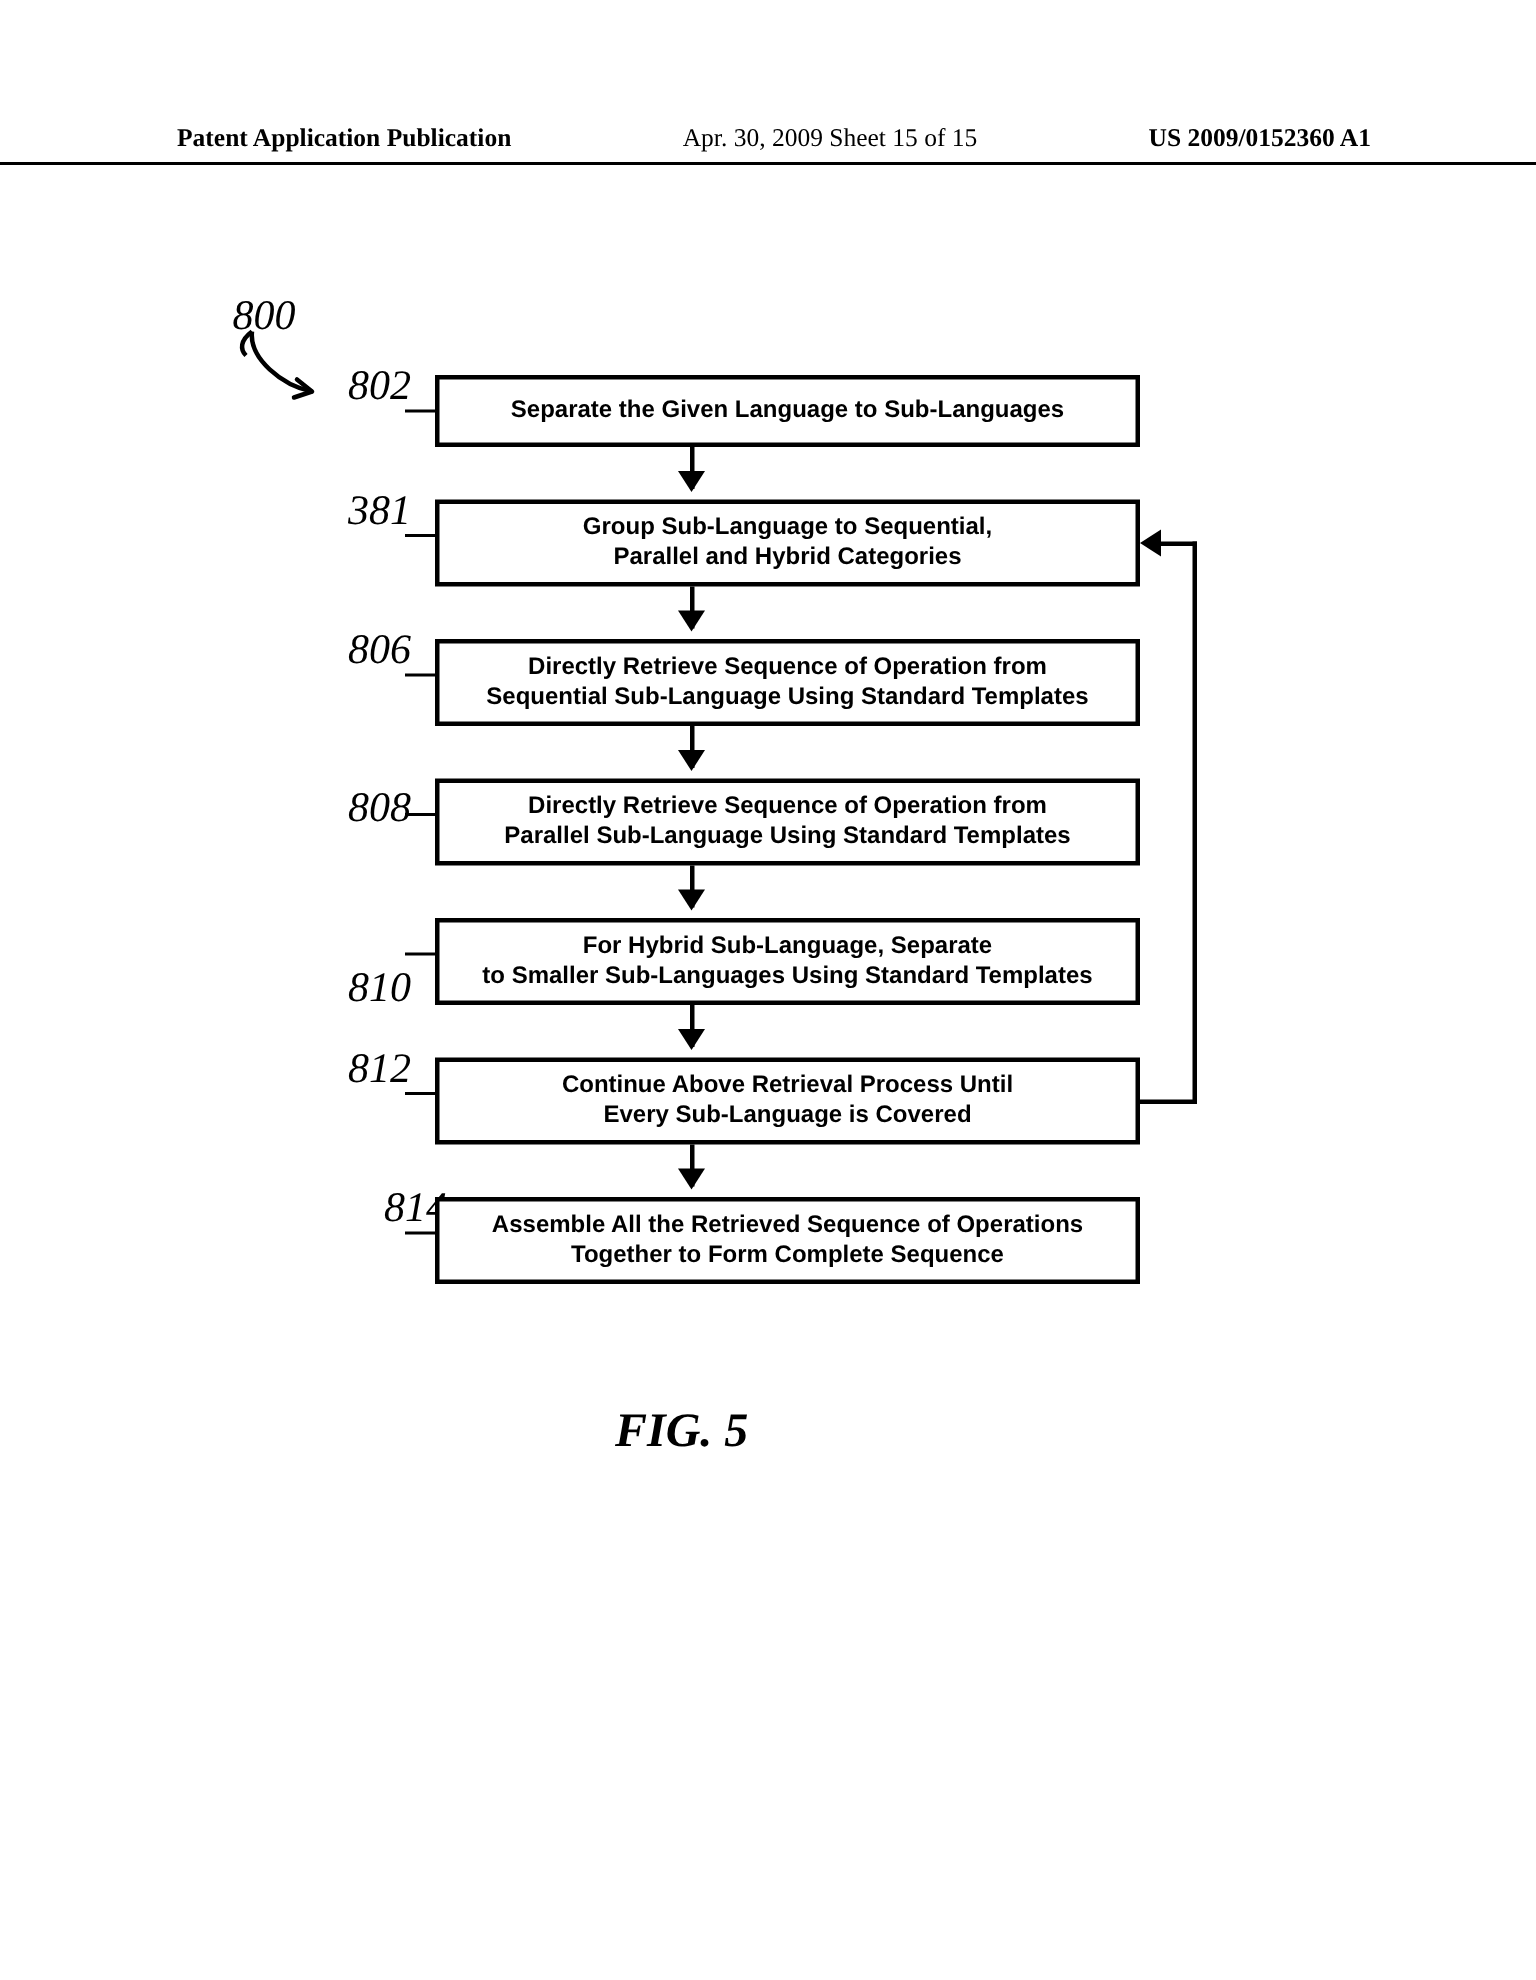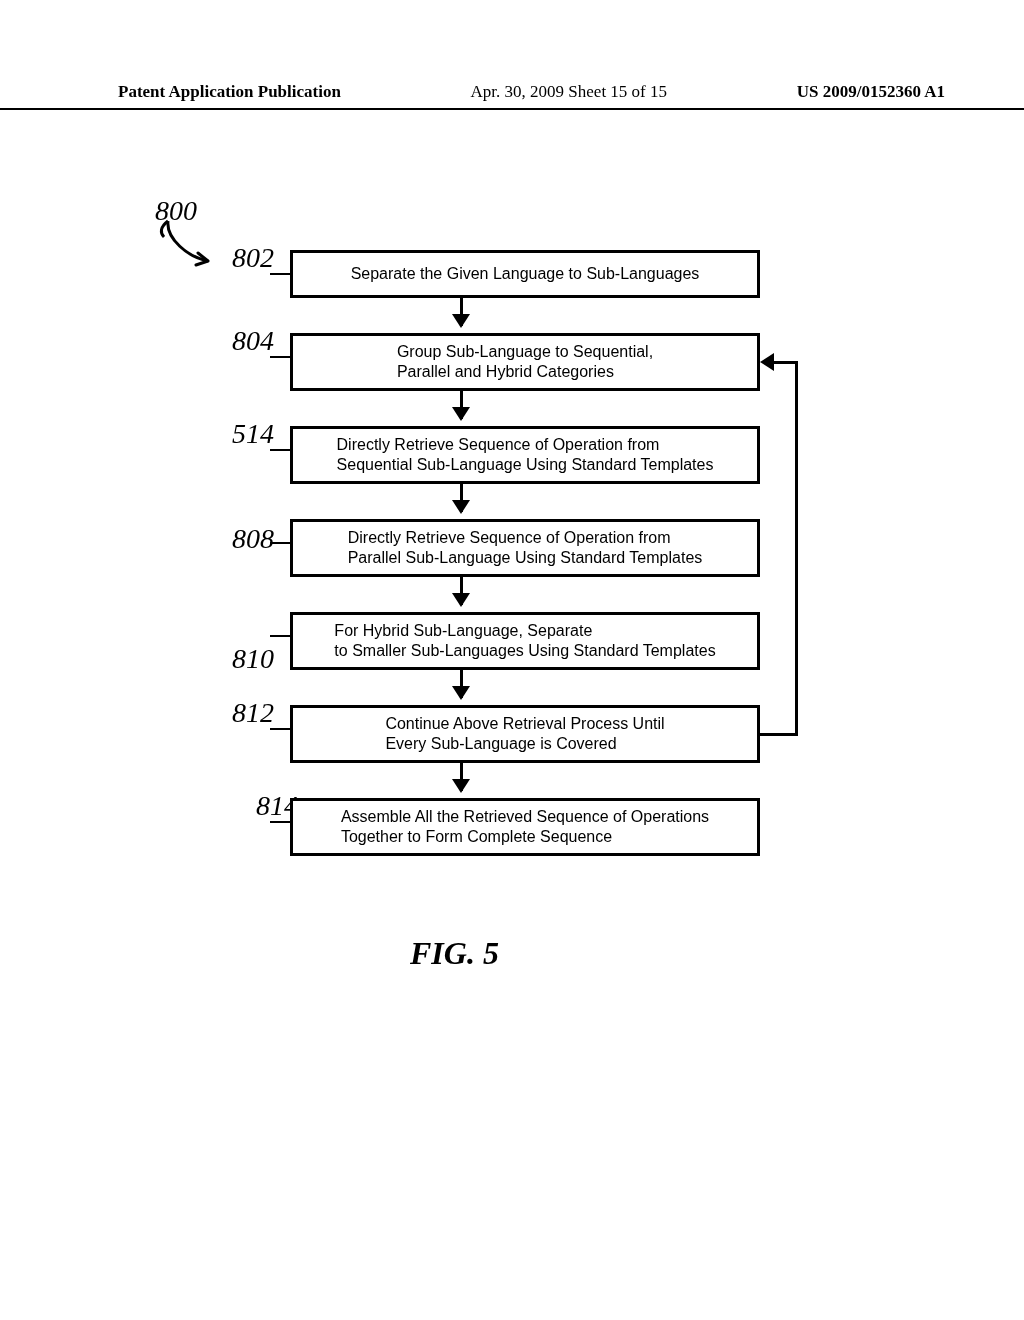--- a/index.html
+++ b/index.html
@@ -9,21 +9,21 @@
     background: #fff;
     font-family: Arial, Helvetica, sans-serif;
     color: #000;
     position: relative;
   }
   .header {
     position: absolute;
     top: 82px;
     left: 0;
     width: 1024px;
-    padding: 0 79px 6px 118px;
+    padding: 0 110px 6px 118px;
     display: flex;
     justify-content: space-between;
     font-size: 17px;
     border-bottom: 2px solid #000;
     font-family: "Times New Roman", Times, serif;
   }
   .header .left { font-weight: bold; }
   .header .mid  { font-weight: normal; }
   .header .right{ font-weight: bold; }
 
@@ -41,22 +41,22 @@
     font-size: 28px;
   }
 
   .step-box {
     position: absolute;
     border: 3px solid #000;
     background: #fff;
     display: flex;
     align-items: center;
     justify-content: center;
-    text-align: left;
-    font-weight: normal;
+    text-align: center;
+    font-weight: bold;
     font-size: 16px;
     line-height: 1.25;
     padding: 16px 8px;
   }
 
   .lead-line {
     position: absolute;
     background: #000;
     height: 2px;
   }
@@ -128,29 +128,29 @@
   </div>
 
   <div class="ref-label" style="left:232px; top:47px;">802</div>
   <div class="lead-line" style="left:270px; top:78px; width:22px;"></div>
   <div class="lead-hook" style="left:290px; top:70px; height:10px;"></div>
   <div class="step-box" style="left:290px; top:55px; width:470px; height:48px;">
     <span>Separate the Given Language to Sub-Languages</span>
   </div>
   <div class="arrow-v" style="left:460px; top:103px; height:28px;"></div>
 
-  <div class="ref-label" style="left:232px; top:130px;">804</div>
+  <div class="ref-label" style="left:232px; top:130px;">381</div>
   <div class="lead-line" style="left:270px; top:161px; width:22px;"></div>
   <div class="lead-hook" style="left:290px; top:153px; height:10px;"></div>
   <div class="step-box" style="left:290px; top:138px; width:470px; height:58px;">
     <span>Group Sub-Language to Sequential,<br>Parallel and Hybrid Categories</span>
   </div>
   <div class="arrow-v" style="left:460px; top:196px; height:28px;"></div>
 
-  <div class="ref-label" style="left:232px; top:223px;">514</div>
+  <div class="ref-label" style="left:232px; top:223px;">806</div>
   <div class="lead-line" style="left:270px; top:254px; width:22px;"></div>
   <div class="lead-hook" style="left:290px; top:246px; height:10px;"></div>
   <div class="step-box" style="left:290px; top:231px; width:470px; height:58px;">
     <span>Directly Retrieve Sequence of Operation from<br>Sequential Sub-Language Using Standard Templates</span>
   </div>
   <div class="arrow-v" style="left:460px; top:289px; height:28px;"></div>
 
   <div class="ref-label" style="left:232px; top:328px;">808</div>
   <div class="lead-line" style="left:270px; top:347px; width:22px;"></div>
   <div class="lead-hook" style="left:290px; top:339px; height:10px;"></div>

